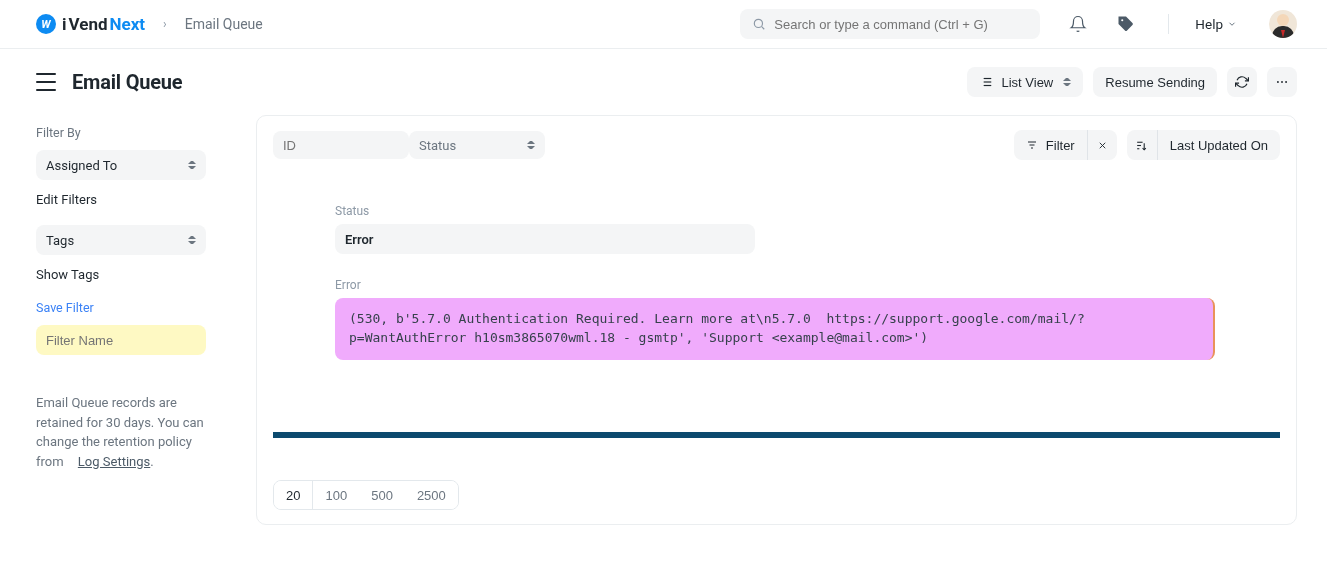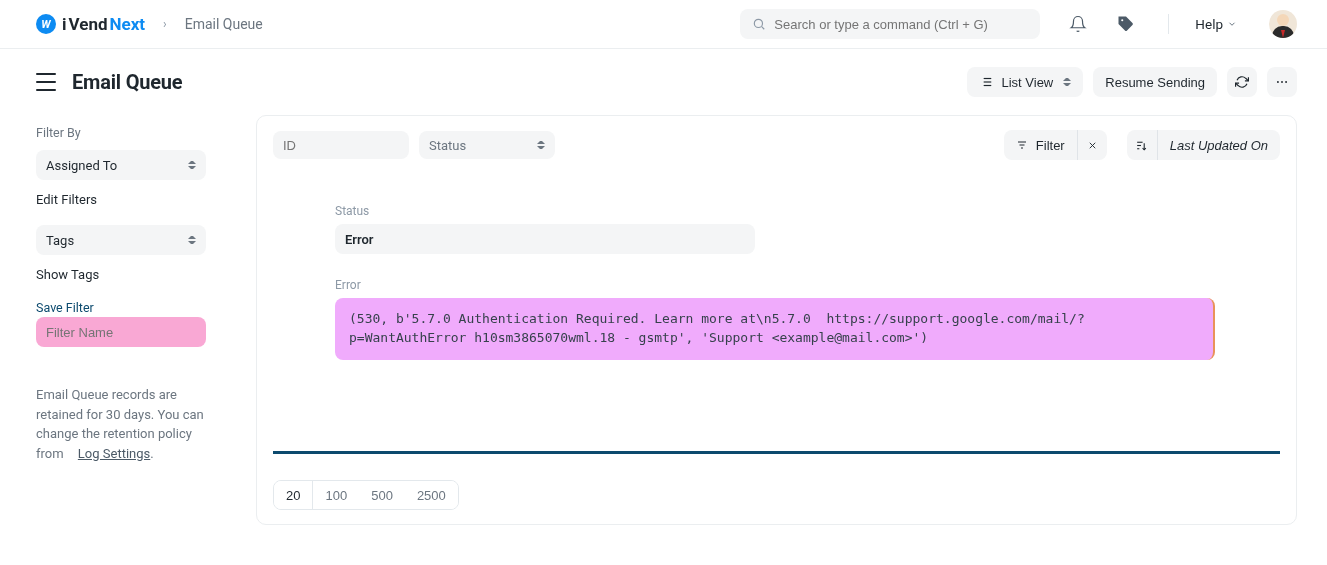--- a/index.html
+++ b/index.html
@@ -200,25 +200,25 @@
     cursor: pointer;
   }
   .sb-link {
     font-size: 13px;
     color: #1f272e;
     margin: 4px 0 18px 0;
     cursor: pointer;
   }
   .sb-section-label {
     font-size: 12.5px;
-    color: #0c4a6e;
-    margin: 14px 0 2px 0;
+    color: #3b82f6;
+    margin: 14px 0 10px 0;
   }
   .sb-input {
-    background: #f9a8d4;
+    background: #fef9c3;
     border: none;
     border-radius: 8px;
     height: 30px;
     width: 170px;
     padding: 0 10px;
     font-size: 13px;
     color: #1f272e;
     outline: none;
   }
   .retain-text {
@@ -236,21 +236,20 @@
     border: 1px solid #ebeef0;
     border-radius: 10px;
     padding: 14px 16px 14px 16px;
     min-height: 410px;
     display: flex;
     flex-direction: column;
   }
   .list-toolbar {
     display: flex;
     align-items: center;
-    gap: 10px;
     justify-content: center;
   }
   .inline-input {
     background: #f4f5f6;
     border: none;
     border-radius: 8px;
     height: 28px;
     padding: 0 10px;
     font-size: 13px;
     color: #1f272e;
@@ -275,21 +274,21 @@
     display: flex;
     align-items: center;
   }
   .tb-group .btn { border-radius: 8px 0 0 8px; }
   .tb-group .btn.close { border-radius: 0 8px 8px 0; border-left: 1px solid #e0e4e8; width:30px; padding:0; justify-content:center; }
   .tb-sort {
     margin-left: 10px;
     display:flex; align-items:center;
   }
   .tb-sort .btn.sort-icon { border-radius: 8px 0 0 8px; width:30px; padding:0; justify-content:center;}
-  .tb-sort .btn.sort-label { border-radius: 0 8px 8px 0; border-left:1px solid #e0e4e8;font-style:italic;}
+  .tb-sort .btn.sort-label { border-radius: 0 8px 8px 0; border-left:1px solid #e0e4e8;}
 
   .detail-block {
     margin: 44px 0 0 62px;
     max-width: 880px;
   }
   .field-label {
     font-size: 12px;
     color: #8d99a6;
     margin-bottom: 6px;
   }
@@ -312,22 +311,22 @@
     font-family: ui-monospace, SFMono-Regular, Menlo, Consolas, monospace;
     font-size: 13px;
     line-height: 1.45;
     color: #36414c;
     width: 880px;
     border-right: 2px solid #e9925a;
     white-space: pre-wrap;
   }
   .card-footer {
     margin-top: auto;
-    padding-top: 16px;
-    border-top: 3px solid #0c4a6e;
+    padding-top: 32px;
+    border-top: 6px solid #0c4a6e;
   }
   .pager {
     display: inline-flex;
     border: 1px solid #e3e8ec;
     border-radius: 8px;
     overflow: hidden;
     margin-top: 10px;
   }
   .pager button {
     border: none;

